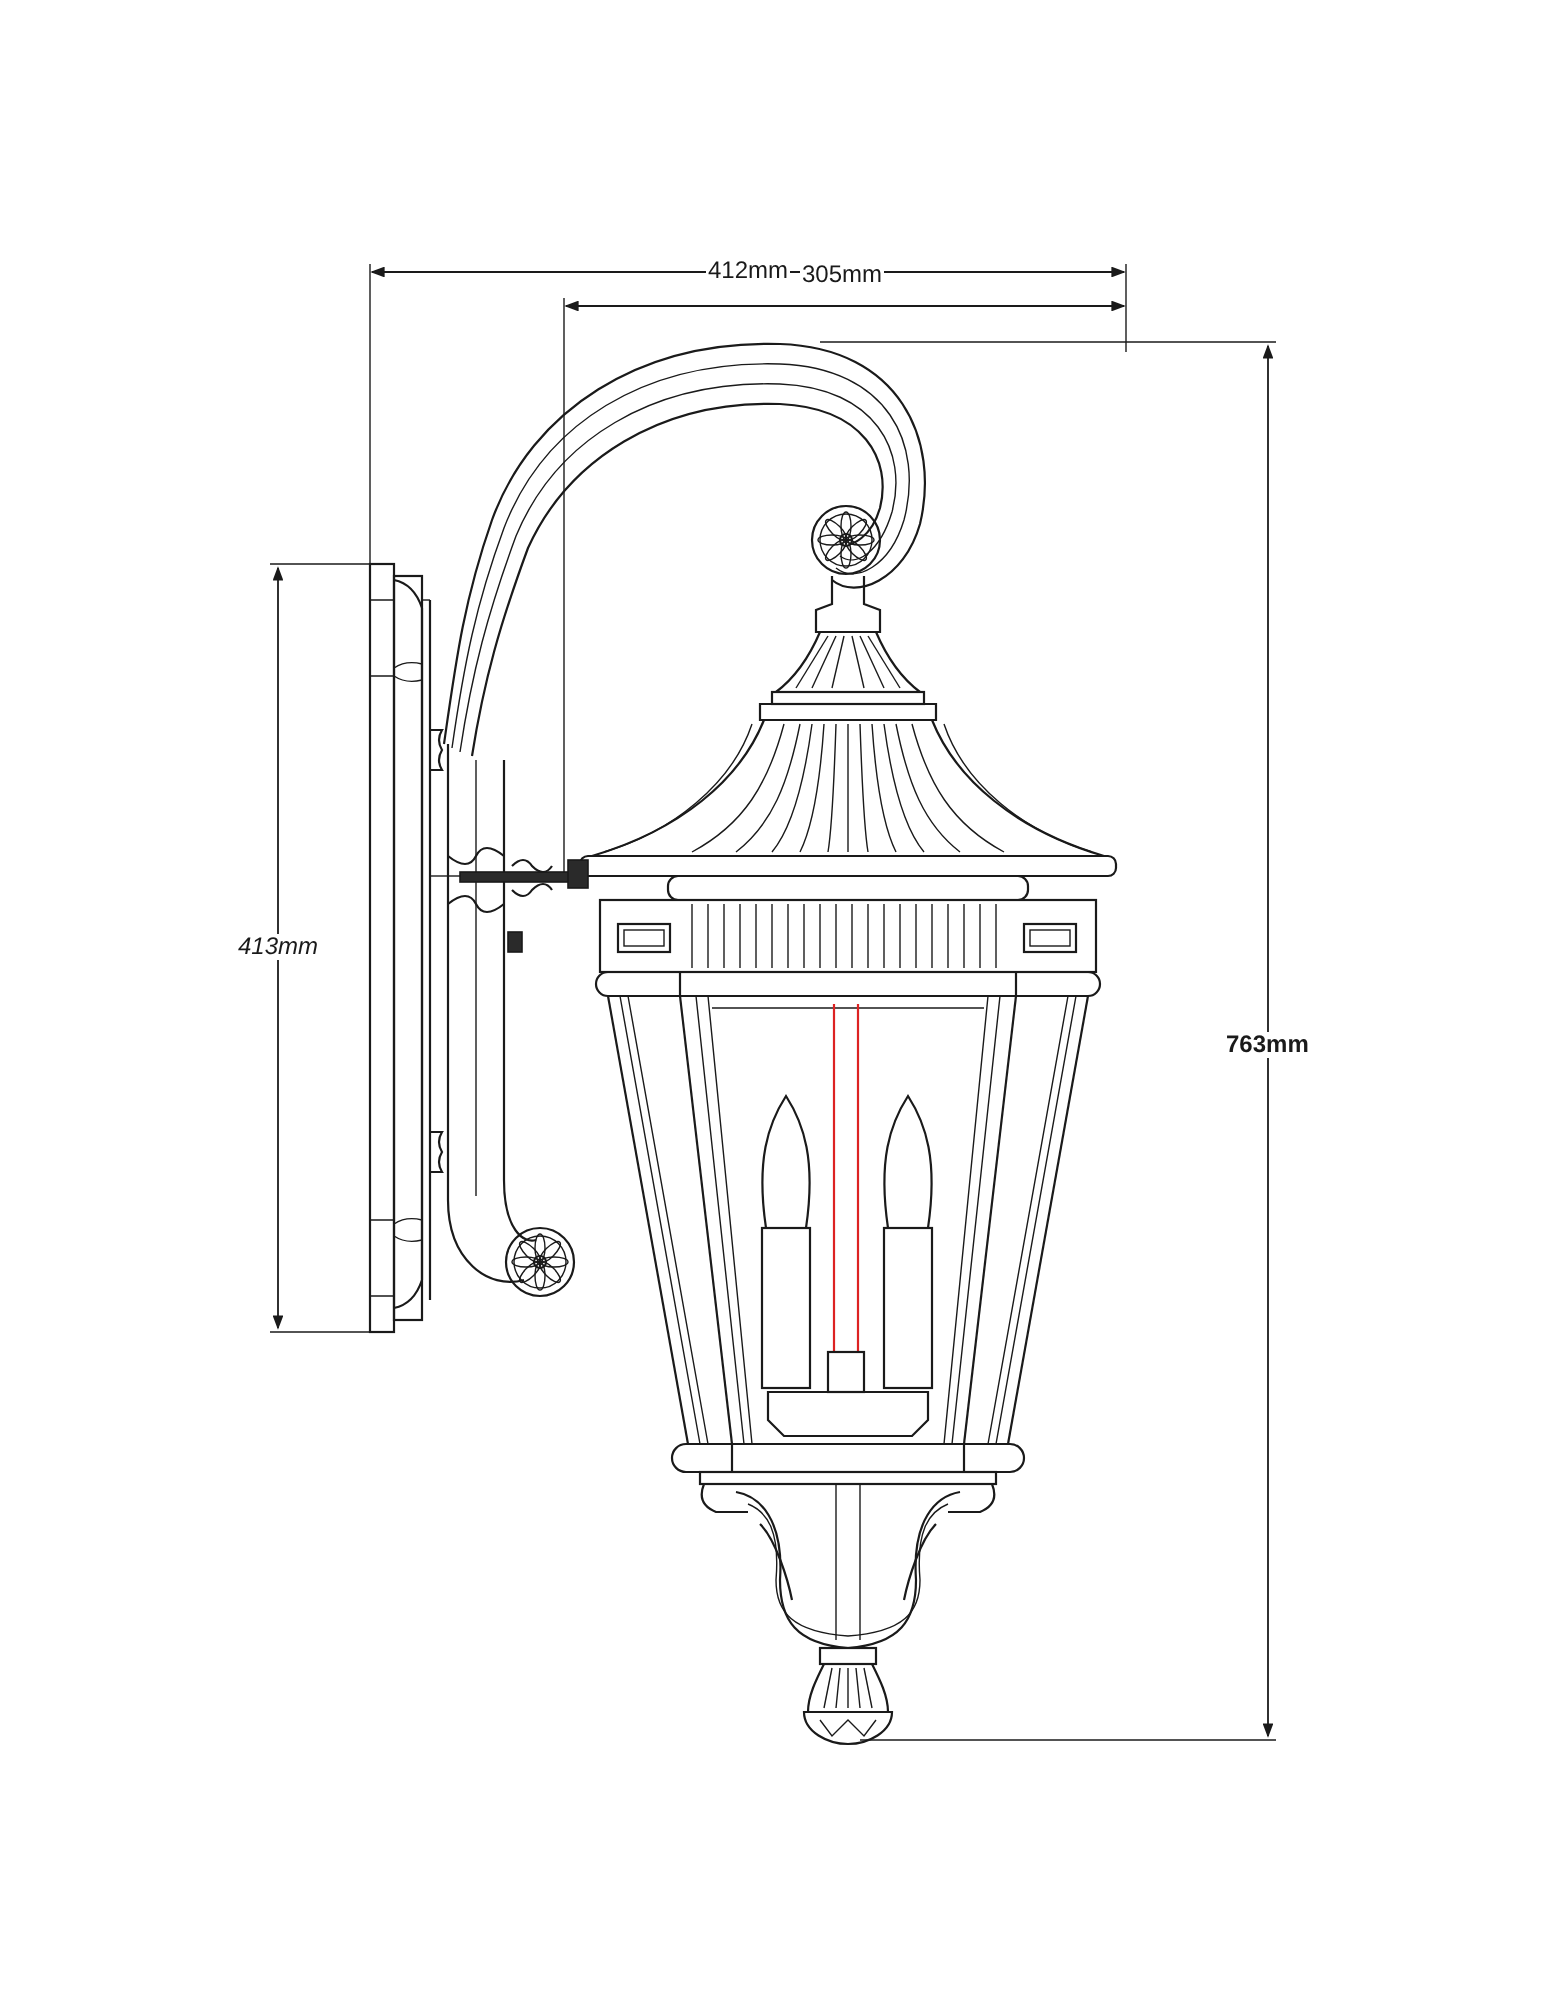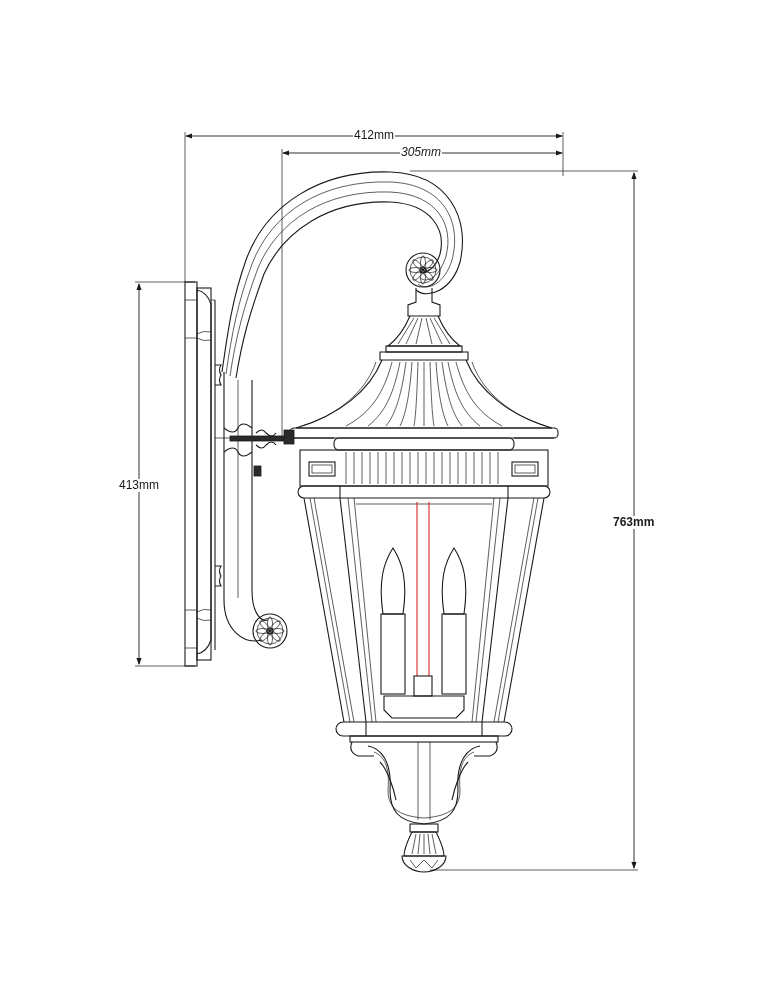--- a/index.html
+++ b/index.html
@@ -229,15 +229,15 @@
       <line x1="424" y1="834" x2="424" y2="854"></line>
         <line x1="428" y1="834" x2="430" y2="854"></line>
       <line x1="432" y1="834" x2="436" y2="854"></line>
     </g>
     <path class="ln" d="M402,856 C402,866 414,872 424,872 C434,872 446,866 446,856 Z"></path>
     <path class="thin" d="M410,860 l6,8 l8,-8 l8,8 l6,-8"></path>
   </g>
 </svg>
 
 <span class="dim-label" style="left:353px; top:129px;">412mm</span>
-<span class="dim-label" style="left:400px; top:146px;font-style:italic;">305mm</span>
-<span class="dim-label" style="left:118px; top:479px;">413mm</span>
+<span class="dim-label" style="left:400px; top:131px;">305mm</span>
+<span class="dim-label" style="left:118px; top:467px;font-style:italic;">413mm</span>
 <span class="dim-label" style="left:612px; top:516px;font-weight:bold;">763mm</span>
 
 </body></html>

